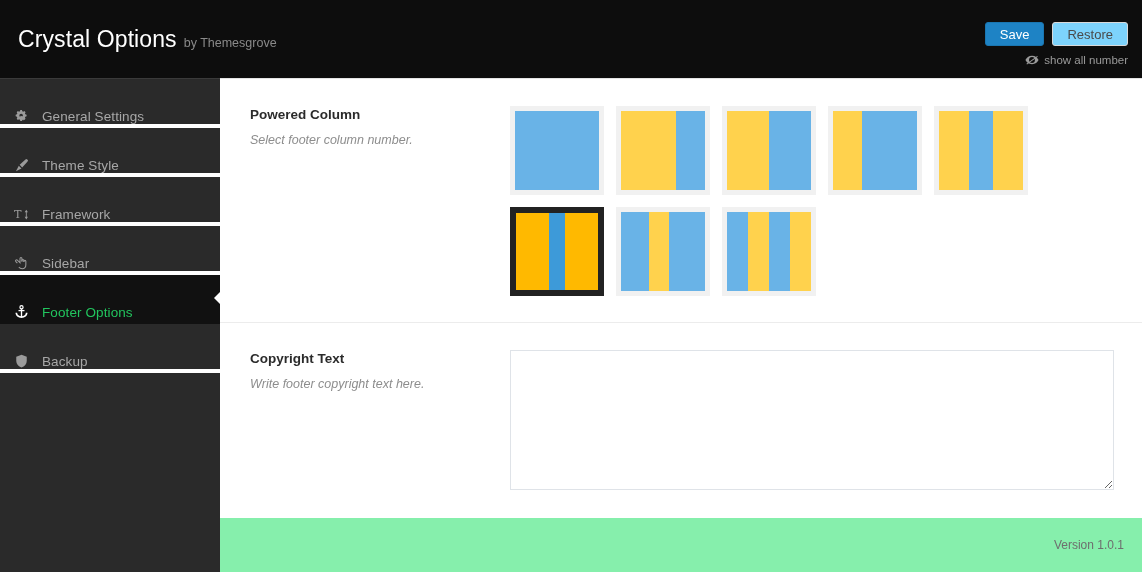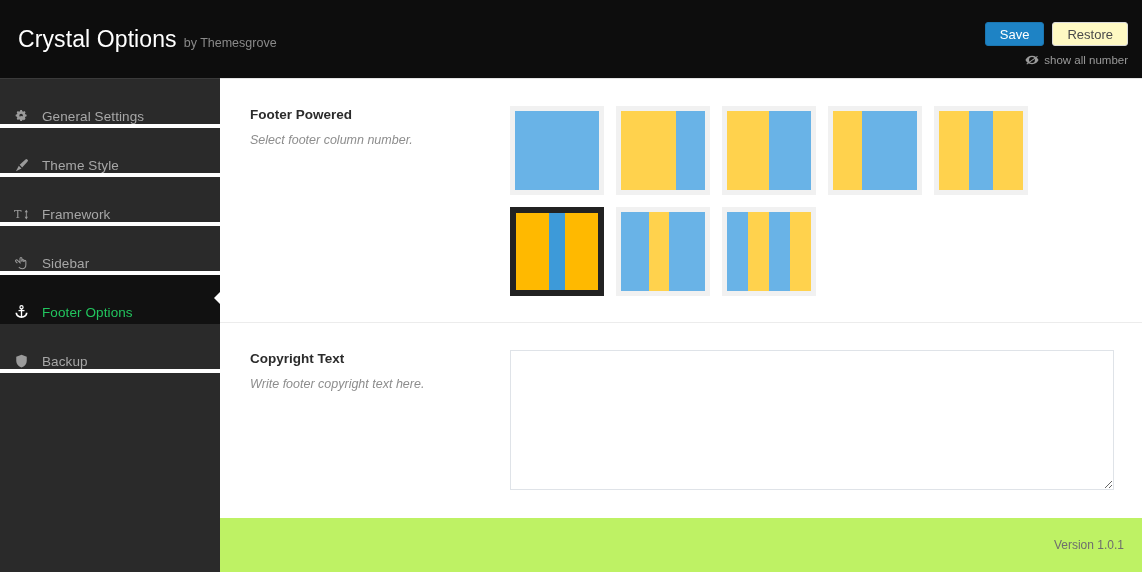--- a/index.html
+++ b/index.html
@@ -62,21 +62,21 @@
     cursor: pointer;
     border: 1px solid transparent;
     line-height: 1;
   }
   .btn-save {
     background: #1e83c5;
     color: #ffffff;
     border-color: #1a76b1;
   }
   .btn-restore {
-    background: #fef9c3;
+    background: #7dd3fc;
     color: #4a4a4a;
     border-color: #d9d9d9;
   }
   .show-all {
     margin-top: 8px;
     color: #9a9a9a;
     font-size: 11.5px;
     display: flex;
     align-items: center;
     justify-content: flex-end;
@@ -217,21 +217,21 @@
     font-size: 13px;
     color: #333333;
     outline: none;
     display: block;
   }
 
   
   .footer {
     flex: 0 0 54px;
     height: 54px;
-    background: #bef264;
+    background: #86efac;
     display: flex;
     align-items: center;
     justify-content: space-between;
     padding: 16px 18px;
     color: #6e6e6e;
     font-size: 12px;
   }
   .footer-right { color: #6e6e6e; font-size: 12px; }
 </style>
 </head>
@@ -325,21 +325,21 @@
             <span class="nav-label">Backup</span>
           </div>
         </div>
       <div class="sidebar-filler"></div>
     </div>
 
     <div class="content">
 
       <div class="field">
         <div class="field-label">
-          <div class="field-title">Footer Powered</div>
+          <div class="field-title">Powered Column</div>
           <div class="field-desc">Select footer column number.</div>
         </div>
         <div class="field-control">
           <div class="img-select" id="img-select">
               <div class="opt">
                 <div class="opt-inner">
                   <div class="col-b" style="width: 100%;"></div>
                 </div>
               </div>
               <div class="opt">

